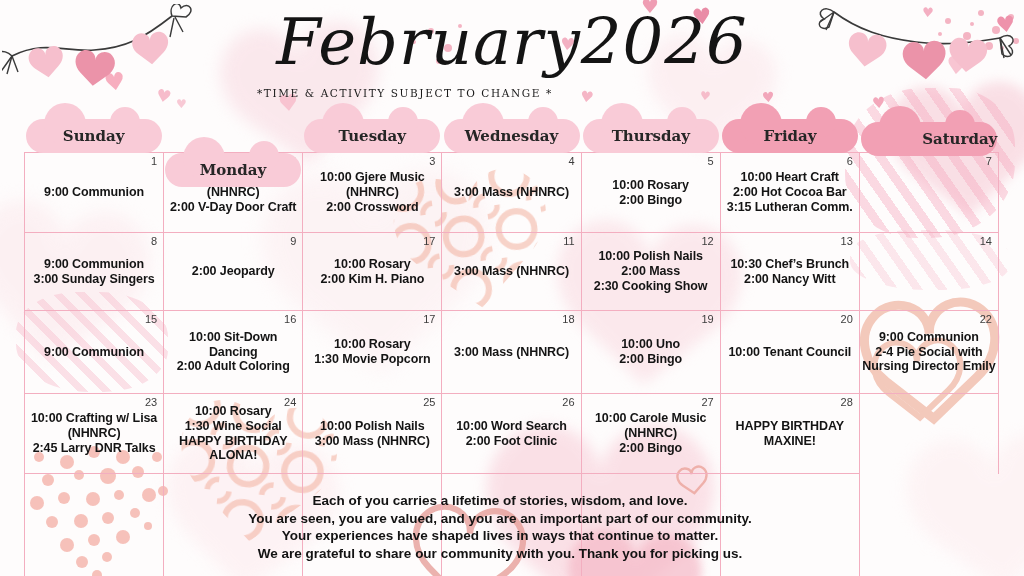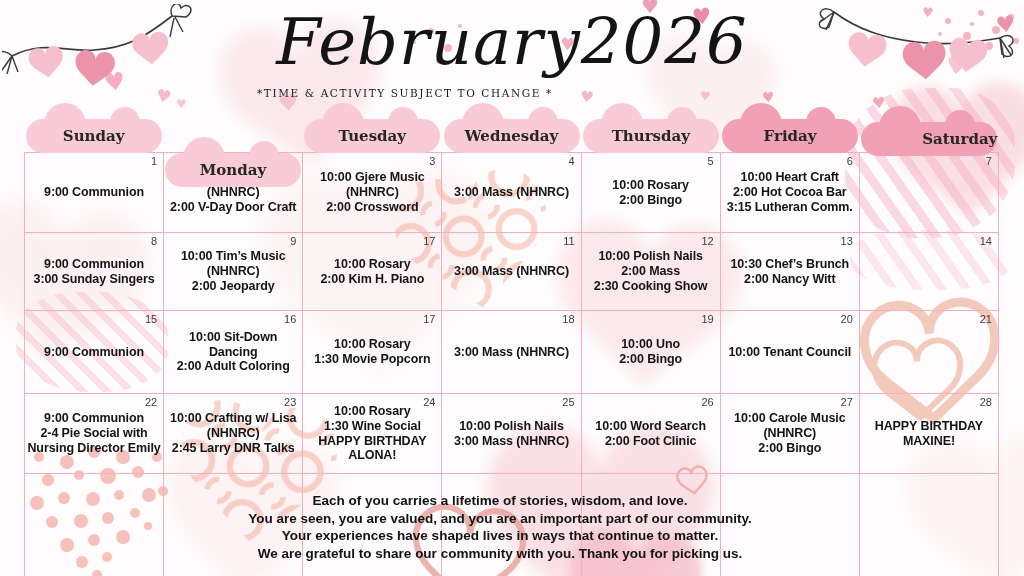--- a/index.html
+++ b/index.html
@@ -336,21 +336,20 @@
     <div class="cell">
       <span class="day-num">8</span>
       <div class="events">
         <div>9:00 Communion</div>
         <div>3:00 Sunday Singers</div>
       </div>
     </div>
     <div class="cell">
       <span class="day-num">9</span>
       <div class="events">
-        <div>10:00 Tim’s Music (NHNRC)</div>
         <div>2:00 Jeopardy</div>
       </div>
     </div>
     <div class="cell">
       <span class="day-num">17</span>
       <div class="events">
         <div>10:00 Rosary</div>
         <div>2:00 Kim H. Piano</div>
       </div>
     </div>
@@ -409,23 +408,20 @@
       <div class="events">
         <div>10:00 Uno</div>
         <div>2:00 Bingo</div>
       </div>
     </div>
     <div class="cell">
       <span class="day-num">20</span>
       <div class="events">
         <div>10:00 Tenant Council</div>
       </div>
-    </div>
-    <div class="cell">
-      <span class="day-num">21</span>
     </div>
     <div class="cell">
       <span class="day-num">22</span>
       <div class="events">
         <div>9:00 Communion</div>
         <div>2-4 Pie Social with Nursing Director Emily</div>
       </div>
     </div>
     <div class="cell">
       <span class="day-num">23</span>

